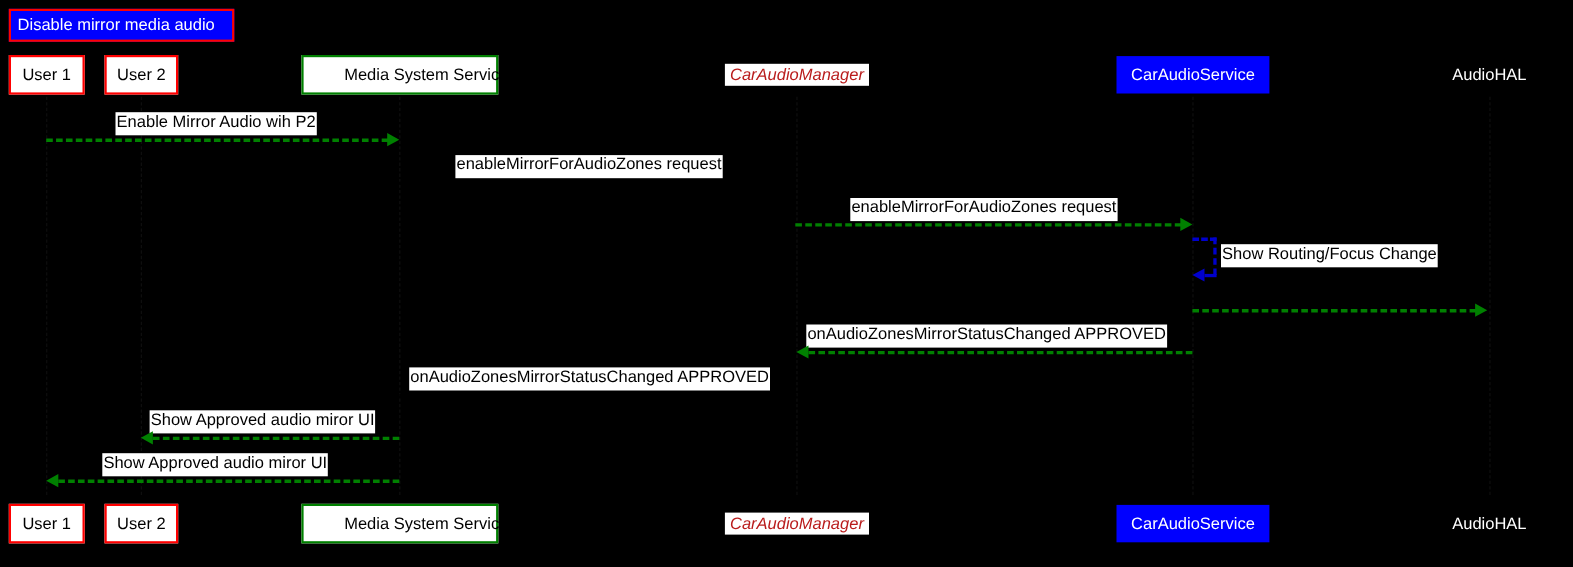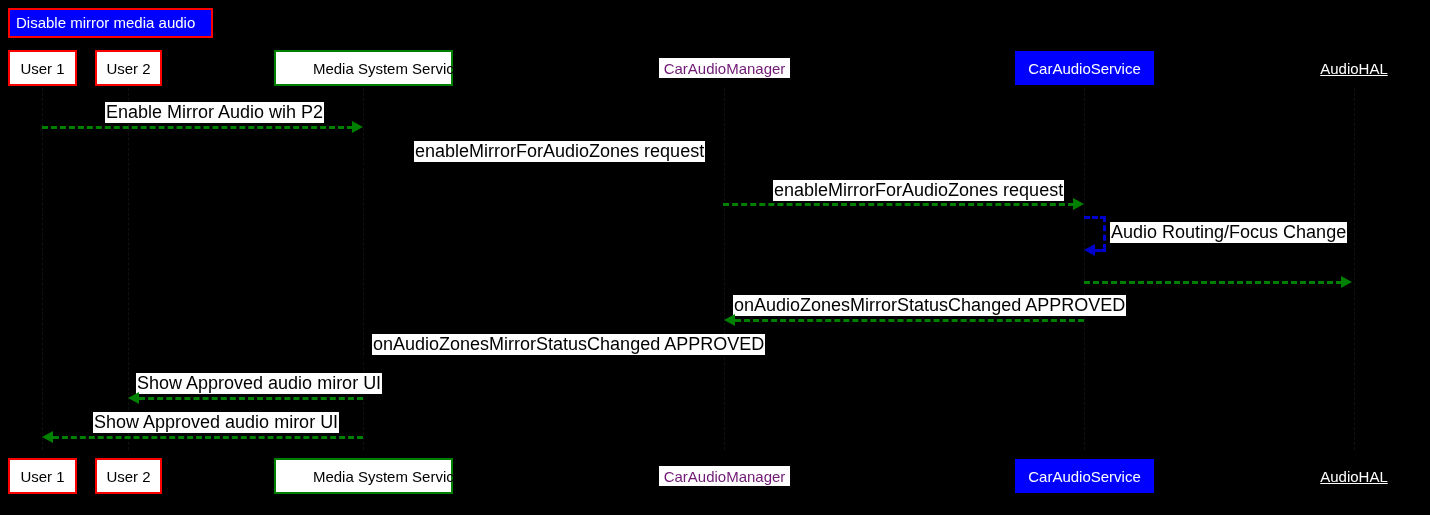--- a/index.html
+++ b/index.html
@@ -50,33 +50,33 @@
   .participant.boxed {
     background: #FFFFFF;
     color: #000000;
     border-width: 2px;
     border-style: solid;
   }
   .participant.border-red   { border-color: #FF0000; }
   .participant.border-green { border-color: #008000; padding-left: 48px; }
   .participant.plainwhite {
     background: #FFFFFF;
-    color: #701a75;
+    color: #b91c1c;
     border: none;
+    font-style: italic;
   }
   .participant.filled-blue {
     background: #0000FF;
     color: #FFFFFF;
     border: none;
   }
   .participant.noback {
     background: transparent;
     color: #FFFFFF;
     border: none;
-    text-decoration: underline;
   }
 
   
   .lifeline {
     position: absolute;
     width: 1px;
     background: transparent;
     border-left: 1px dashed #101010;
   }
 
@@ -103,21 +103,21 @@
     border-right: 11px solid #008000;
   }
   .arrow-head.left.blue {
     border-right: 11px solid #0000CC;
   }
 
   .msg-label {
     position: absolute;
     background: #FFFFFF;
     color: #000000;
-    font-size: 18px;
+    font-size: 15px;
     line-height: 1.05;
     padding: 1px 1px 2px 1px;
     white-space: nowrap;
     box-sizing: border-box;
   }
 
   
   .selfloop-top, .selfloop-bottom {
     position: absolute;
     height: 0;
@@ -163,21 +163,21 @@
   <div class="msg-line hidden-line" style="left:363px; top:165px; width:361px;"></div>
 
   <div class="msg-label" style="left:773px; top:180px; height:21px;">enableMirrorForAudioZones request</div>
   <div class="msg-line" style="left:723px; top:203px; width:351px;"></div>
   <div class="arrow-head right" style="left:1073px; top:198px;"></div>
 
   <div class="selfloop-top" style="left:1084px; top:216px; width:22px;"></div>
   <div class="selfloop-side" style="left:1103px; top:216px; height:34px;"></div>
   <div class="selfloop-bottom" style="left:1095px; top:249px; width:11px;"></div>
   <div class="arrow-head left blue" style="left:1084px; top:244px;"></div>
-  <div class="msg-label" style="left:1110px; top:222px; height:21px;">Audio Routing/Focus Change</div>
+  <div class="msg-label" style="left:1110px; top:222px; height:21px;">Show Routing/Focus Change</div>
 
   <div class="msg-line" style="left:1084px; top:281px; width:258px;"></div>
   <div class="arrow-head right" style="left:1341px; top:276px;"></div>
 
   <div class="msg-label" style="left:733px; top:295px; height:21px;">onAudioZonesMirrorStatusChanged APPROVED</div>
   <div class="msg-line" style="left:735px; top:319px; width:349px;"></div>
   <div class="arrow-head left" style="left:724px; top:314px;"></div>
 
   <div class="msg-label" style="left:372px; top:334px; height:21px;">onAudioZonesMirrorStatusChanged APPROVED</div>
   <div class="msg-line hidden-line" style="left:363px; top:358px; width:361px;"></div>

